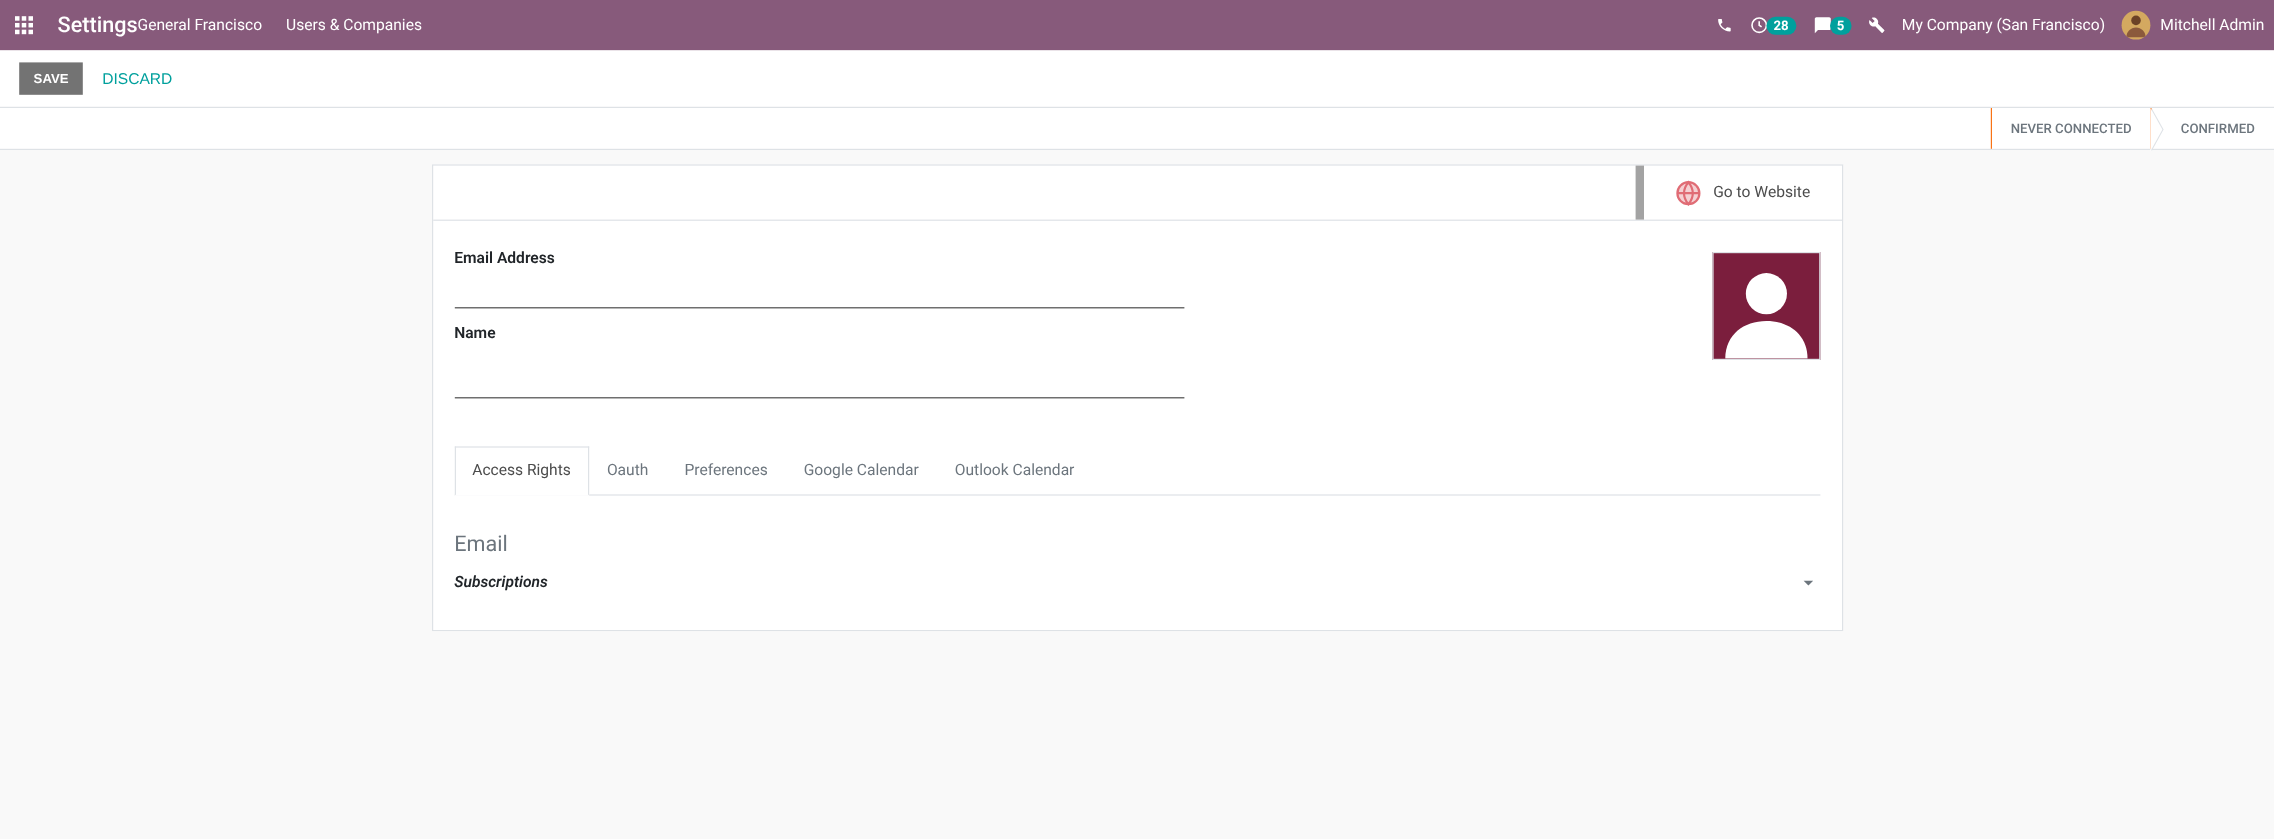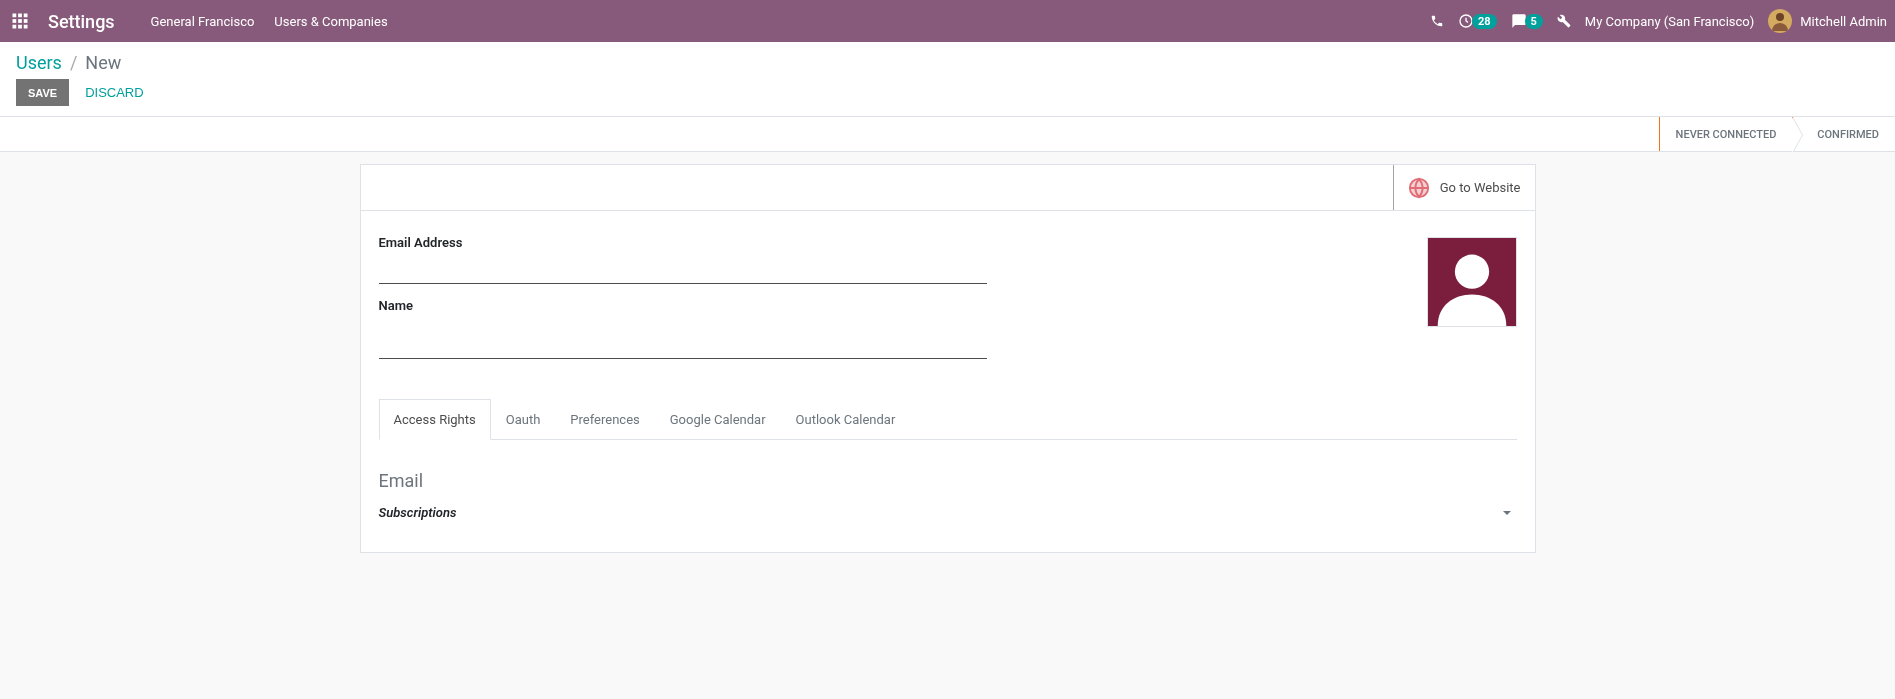--- a/index.html
+++ b/index.html
@@ -1,20 +1,20 @@
 <!DOCTYPE html>
 <html><head>
 <meta charset="utf-8">
 <style>
 * { box-sizing: border-box; margin: 0; padding: 0; }
 body { font-family: -apple-system, BlinkMacSystemFont, "Segoe UI", Roboto, "Helvetica Neue", Arial, sans-serif; font-size: 13px; color: #4c4c4c; background: #f9f9f9; }
 .top-nav { background: #875a7b; color: #fff; height: 42px; display: flex; align-items: center; padding: 0 8px; }
 .apps-icon { width: 24px; height: 24px; display: flex; align-items: center; justify-content: center; margin-right: 16px; cursor: pointer; }
 .apps-icon svg { fill: #fff; }
-.app-title { font-size: 18px; font-weight: 500; margin-right: 36px; }
+.app-title { font-size: 18px; font-weight: 500; }
 .nav-links { display: flex; gap: 20px; }
 .nav-link { color: #fff; font-size: 13px; cursor: pointer; }
 .nav-right { margin-left: auto; display: flex; align-items: center; gap: 14px; }
 .top-icon { color: #fff; font-size: 15px; display: flex; align-items: center; position: relative; cursor: pointer; }
 .badge { background: #00a09d; color: #fff; font-size: 11px; font-weight: 700; border-radius: 10px; padding: 1px 6px; margin-left: -2px; }
 .company-name { font-size: 13px; cursor: pointer; }
 .user-section { display: flex; align-items: center; gap: 8px; cursor: pointer; }
 .avatar { width: 24px; height: 24px; border-radius: 50%; background: #d4a960; overflow: hidden; display: flex; align-items: center; justify-content: center; }
 .avatar svg { width: 24px; height: 24px; }
 .breadcrumb-bar { background: #fff; padding: 10px 16px 0 16px; }
@@ -26,21 +26,21 @@
 .btn-save { background: #737373; color: #fff; border: none; padding: 6px 12px; font-size: 11px; font-weight: 600; cursor: pointer; }
 .btn-discard { background: transparent; color: #00a09d; border: none; padding: 6px 12px; font-size: 13px; cursor: pointer; }
 .status-bar { background: #fff; border-top: 1px solid #dee2e6; border-bottom: 1px solid #dee2e6; display: flex; justify-content: flex-end; height: 36px; align-items: stretch; }
 .status-step { padding: 0 16px; font-size: 11px; font-weight: 500; color: #6c757d; display: flex; align-items: center; border-left: 1px solid #f97316; position: relative; }
 .status-step.first::after { content: ""; position: absolute; right: -10px; top: 0; width: 0; height: 0; border-top: 18px solid transparent; border-bottom: 18px solid transparent; border-left: 10px solid #fff; z-index: 2; }
 .status-step.first::before { content: ""; position: absolute; right: -11px; top: 0; width: 0; height: 0; border-top: 18px solid transparent; border-bottom: 18px solid transparent; border-left: 10px solid #dee2e6; z-index: 1; }
 .status-step.last { padding-left: 24px; }
 .form-container { max-width: 1176px; margin: 12px auto 0 auto; background: #fff; border: 1px solid #dee2e6; }
 .form-header-strip { border-bottom: 1px solid #dee2e6; display: flex; height: 46px; }
 .header-spacer { flex: 1; }
-.go-website { border-left: 1px solid #a3a3a3; padding: 6px 14px; display: flex; align-items: center; gap: 10px; cursor: pointer; min-width: 140px; }
+.go-website { border-left: 7px solid #a3a3a3; padding: 6px 26px; display: flex; align-items: center; gap: 10px; cursor: pointer; min-width: 140px; }
 .globe-icon { width: 22px; height: 22px; }
 .go-website-text { font-size: 13px; color: #4c4c4c; line-height: 1.2; }
 .form-body { padding: 24px 18px 16px 18px; position: relative; }
 .field-row { margin-bottom: 14px; max-width: 608px; }
 .field-label { font-weight: 600; font-size: 13px; color: #212529; display: block; margin-bottom: 6px; }
 .field-input { width: 100%; border: none; border-bottom: 1px solid #4c4c4c; font-size: 15px; padding: 6px 0 4px 0; outline: none; background: transparent; }
 .field-input.large { font-size: 20px; padding: 10px 0 6px 0; }
 .profile-img { position: absolute; right: 18px; top: 26px; width: 90px; height: 90px; border: 1px solid #dee2e6; background: #7b1e3d; display: flex; align-items: flex-end; justify-content: center; overflow: hidden; cursor: pointer; }
 .profile-img svg { width: 70px; height: 80px; fill: #fff; }
 .tabs-wrapper { margin-top: 40px; }
@@ -109,25 +109,20 @@
             <circle cx="12" cy="8" r="4" fill="#6b4226"></circle>
             <path d="M4 22c0-4.4 3.6-8 8-8s8 3.6 8 8" fill="#8b5a3c"></path>
           </svg>
       </div>
       <span>Mitchell Admin</span>
     </div>
   </div>
 </div>
 
 <div class="breadcrumb-bar">
-  <div class="breadcrumbs">
-    <span class="bc-link">Users</span>
-    <span class="bc-sep">/</span>
-    <span class="bc-current">New</span>
-  </div>
   <div class="action-buttons">
     <button class="btn-save">SAVE</button>
     <button class="btn-discard">DISCARD</button>
   </div>
 </div>
 
 <div class="status-bar">
   <div class="status-step first">NEVER CONNECTED</div>
   <div class="status-step last">CONFIRMED</div>
 </div>

